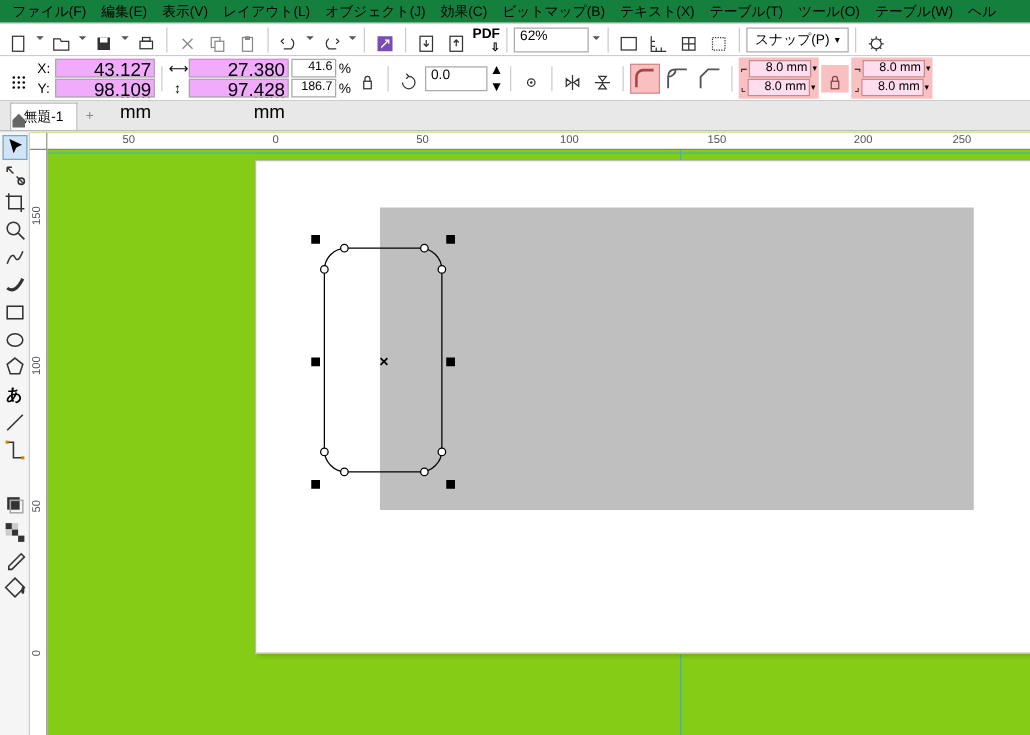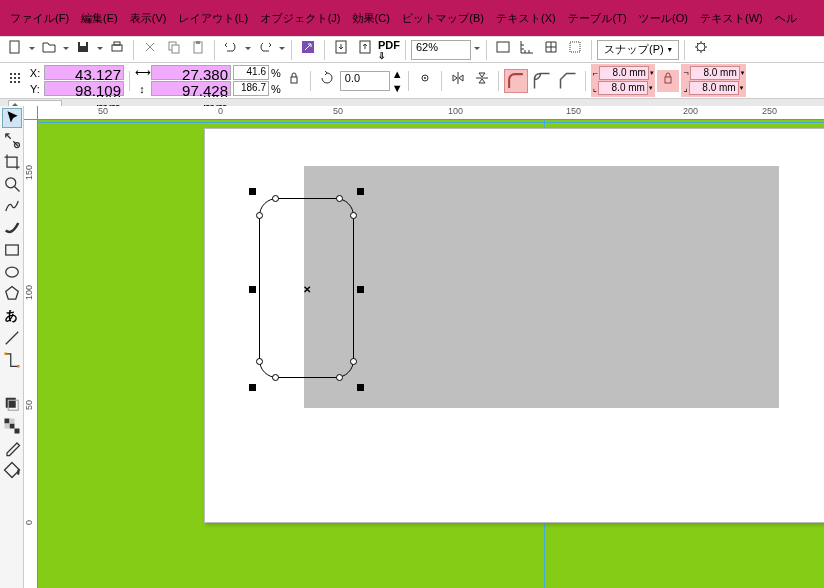--- a/index.html
+++ b/index.html
@@ -1,20 +1,20 @@
 <!DOCTYPE html>
 <html><head>
 <meta charset="utf-8">
 <style>
 *{box-sizing:border-box;margin:0;padding:0;font-family:sans-serif;font-size:11px}
 body{width:824px;height:588px;background:#f0f0f0;overflow:hidden;position:relative}
-.menubar{height:37px;background:#be185d;display:flex;align-items:center;padding:0 4px;border-bottom:1px solid #ddd}
+.menubar{height:19px;background:#15803d;display:flex;align-items:center;padding:0 4px;border-bottom:1px solid #ddd}
 .menubar span{padding:2px 6px;cursor:default}
 .top-tb{height:26px;background:#fff;border-bottom:1px solid #ccc;display:flex;align-items:center;padding:0 4px;gap:2px}
-.btn{width:22px;height:22px;display:flex;align-items:flex-start;justify-content:center;cursor:pointer}
+.btn{width:22px;height:22px;display:flex;align-items:flex-end;justify-content:center;cursor:pointer}
 .btn svg{width:16px;height:16px}
 .sep{width:1px;height:20px;background:#ccc;margin:0 3px}
 .drop{width:8px;display:flex;align-items:center;justify-content:center}
 .drop::after{content:"";border:3px solid transparent;border-top-color:#555}
 .zoom{width:60px;height:20px;border:1px solid #aaa;padding:0 4px;display:flex;background:#fff}
 .prop-tb{height:36px;background:#fff;border-bottom:1px solid #ccc;display:flex;align-items:center;padding:0 4px;gap:2px}
 .coord-grp{display:flex;flex-direction:column;gap:1px}
 .coord-row{display:flex;align-items:center;gap:2px}
 .coord-lbl{width:14px;text-align:center}
 .coord-inp{width:80px;height:15px;border:1px solid #aaa;padding:0 2px;background:#f0abfc;text-align:right;font-size:15px}
@@ -56,21 +56,21 @@
   <span>ファイル(F)</span>
   <span>編集(E)</span>
   <span>表示(V)</span>
   <span>レイアウト(L)</span>
   <span>オブジェクト(J)</span>
   <span>効果(C)</span>
   <span>ビットマップ(B)</span>
   <span>テキスト(X)</span>
   <span>テーブル(T)</span>
   <span>ツール(O)</span>
-  <span>テキスト(W)</span>
+  <span>テーブル(W)</span>
   <span>ヘル</span>
 </div>
 
 <div class="top-tb">
   <div class="btn">
       <svg viewBox="0 0 16 16">
         <rect x="3" y="2" width="9" height="12" fill="none" stroke="#333"></rect>
       </svg>
     </div>
   <div class="drop"></div>

